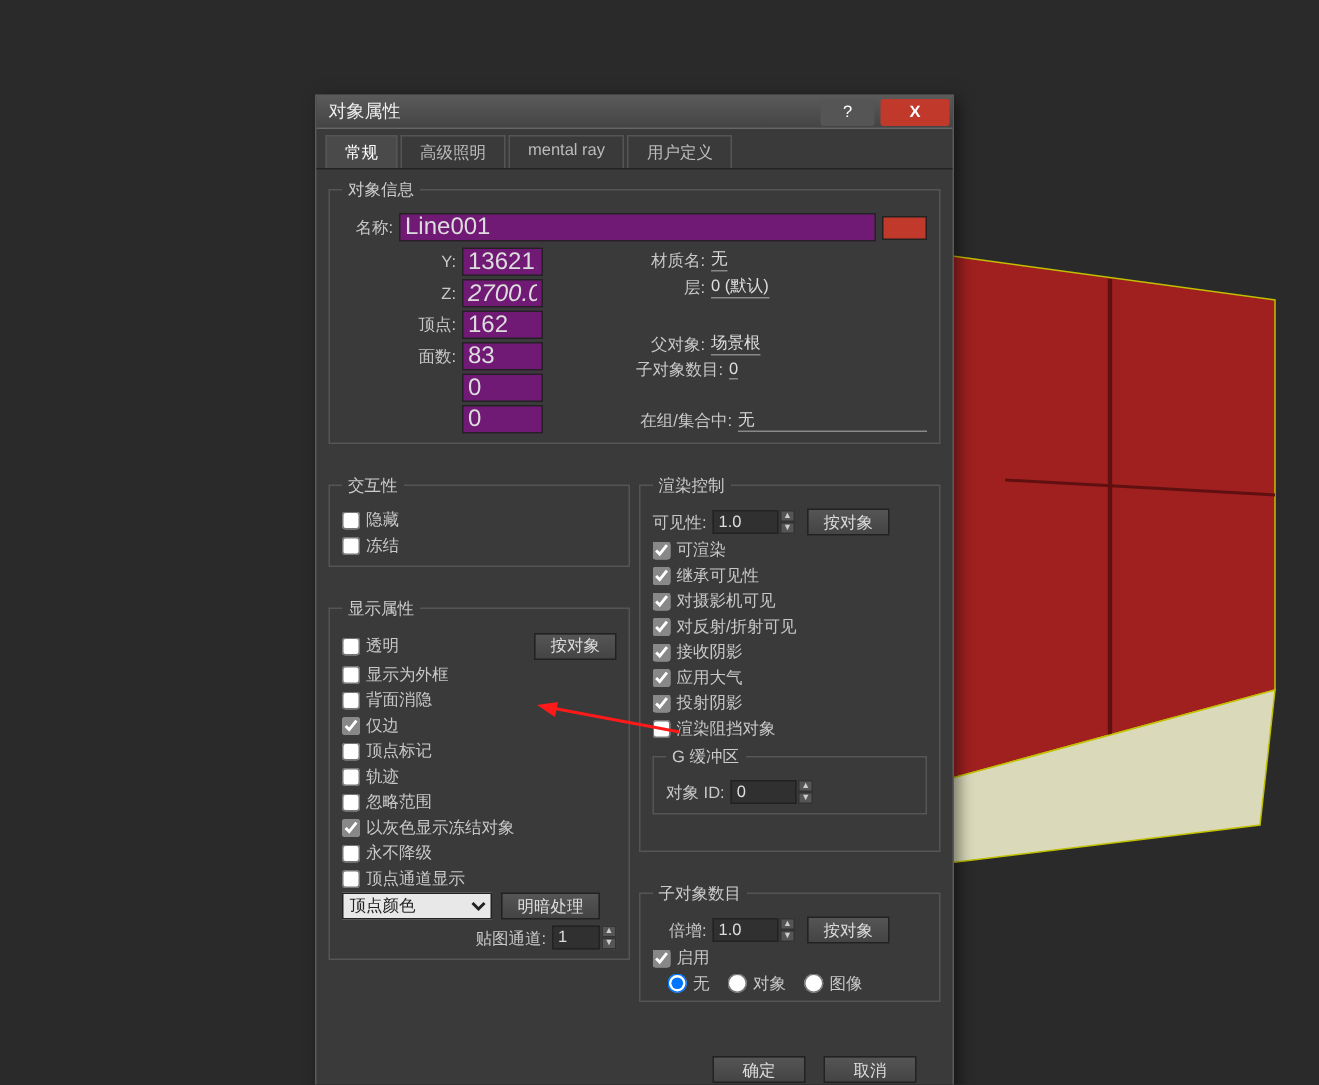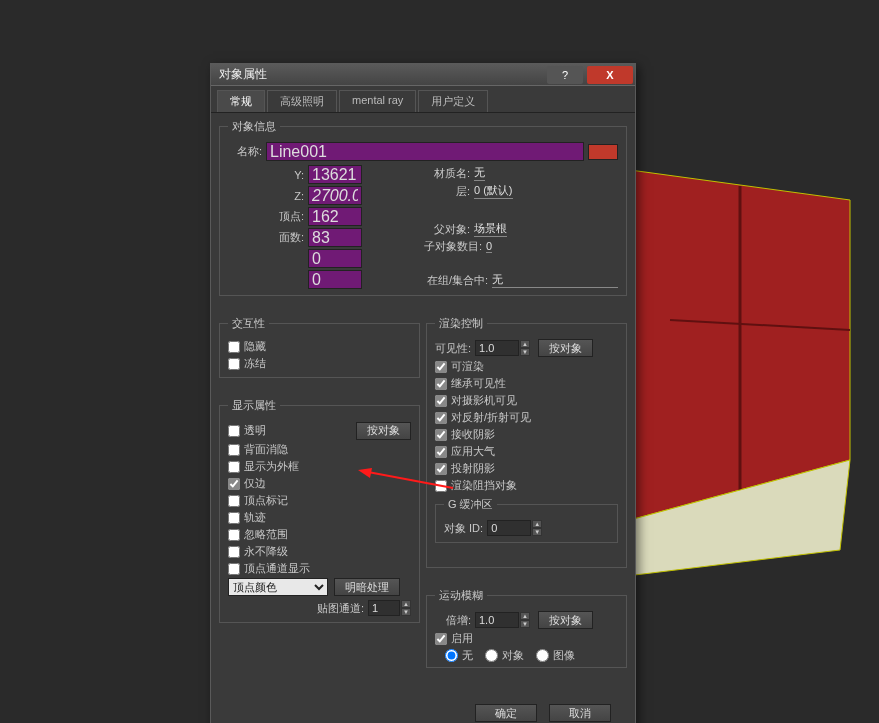--- a/index.html
+++ b/index.html
@@ -154,41 +154,45 @@
           <legend>显示属性</legend>
           <div class="row">
             <label class="check" style="flex:1">
                 <input type="checkbox" style="">
                 <span>透明</span>
               </label>
             <button class="btn">按对象</button>
           </div>
           <label class="check">
               <input type="checkbox" style="">
+              <span>显示为外框</span>
+            </label>
+          <label class="check">
+              <input type="checkbox" style="">
               <span>背面消隐</span>
             </label>
           <label class="check">
-              <input type="checkbox" style="">
-              <span>显示为外框</span>
-            </label>
-          <label class="check">
               <input type="checkbox" checked="" style="">
               <span>仅边</span>
             </label>
           <label class="check">
               <input type="checkbox" style="">
               <span>顶点标记</span>
             </label>
           <label class="check">
               <input type="checkbox" style="">
               <span>轨迹</span>
             </label>
           <label class="check">
               <input type="checkbox" style="">
               <span>忽略范围</span>
+            </label>
+          <label class="check">
+              <input type="checkbox" checked="" style="">
+              <span>以灰色显示冻结对象</span>
             </label>
           <label class="check">
               <input type="checkbox" style="">
               <span>永不降级</span>
             </label>
           <label class="check">
               <input type="checkbox" style="">
               <span>顶点通道显示</span>
             </label>
           <div class="row">
@@ -266,21 +270,21 @@
                 <div class="spin-btns">
                     <div class="spin-btn">▲</div>
                     <div class="spin-btn">▼</div>
                   </div>
               </div>
             </div>
           </fieldset>
         </fieldset>
 
         <fieldset>
-          <legend>运动模糊</legend>
+          <legend>子对象数目</legend>
           <div class="row">
             <span class="lbl" style="width:40px">倍增:</span>
             <div class="spinner-wrap">
               <input class="spinner-numeric" value="1.0" style="">
               <div class="spin-btns">
                   <div class="spin-btn">▲</div>
                   <div class="spin-btn">▼</div>
                 </div>
             </div>
             <button class="btn" style="margin-left:8px">按对象</button>

